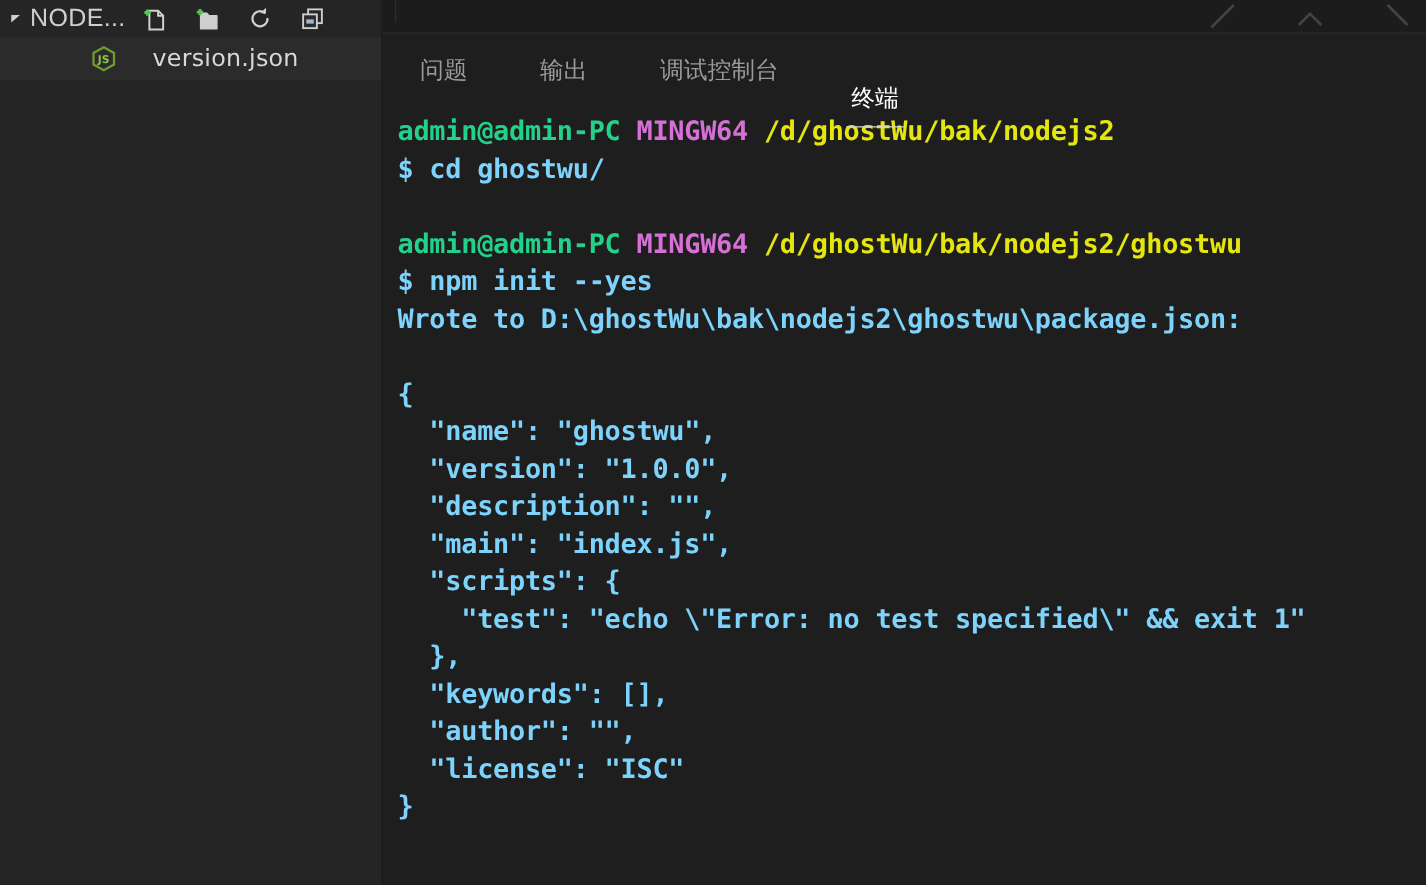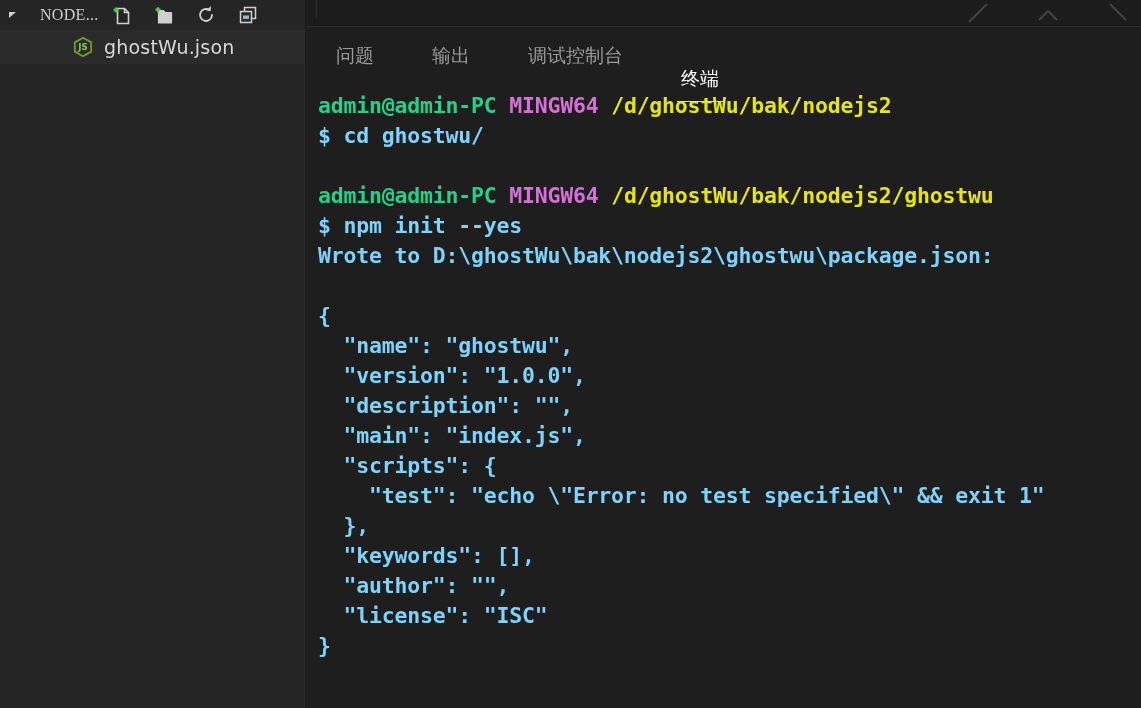--- a/index.html
+++ b/index.html
@@ -43,26 +43,26 @@
     background: #252526;
     gap: 0px;
   }
   .exp-twisty {
     width: 14px; height: 14px;
     display: flex; align-items: center; justify-content: center;
     flex: 0 0 14px;
   }
   .exp-twisty svg { display:block; }
   .exp-title {
-    font-size: 16px;
+    font-size: 20px;
     color: #cfcfcf;
     letter-spacing: .3px;
-    margin-left: 20px;
+    margin-left: 4px;
     white-space: nowrap;
-    font-family: Liberation Serif, serif;
+    font-family: Liberation Sans, sans-serif;
   }
   .exp-actions {
     margin-left: 12px;
     display: flex;
     align-items: center;
     gap: 20px;
   }
   .exp-icon {
     width: 22px; height: 22px;
     display: flex; align-items: center; justify-content: center;
@@ -89,21 +89,21 @@
     background: #2b2b2c;
     padding-left: 72px;
   }
   .row-twisty {
     width: 16px; height: 16px;
     display: flex; align-items: center; justify-content: center;
     flex: 0 0 16px;
     margin-right: 4px;
   }
   .folder-icon { width: 24px; height: 24px; margin-right: 8px; flex:0 0 24px; display:flex;align-items:center;justify-content:center;}
-  .js-icon { width: 22px; height: 22px; margin-right: 10px; flex:0 0 22px; display:flex;align-items:center;justify-content:center;}
+  .js-icon { width: 22px; height: 22px; margin-right: 28px; flex:0 0 22px; display:flex;align-items:center;justify-content:center;}
   .tree-label { font-size: 19px; letter-spacing: .2px; }
 
   
   .panel {
     flex: 1;
     height: 708px;
     background: #1e1e1e;
     display: flex;
     flex-direction: column;
     position: relative;
@@ -238,21 +238,21 @@
     <div class="tree">
 
 
       <div class="tree-row file">
         <span class="js-icon">
           <svg width="22" height="22" viewBox="0 0 22 22">
             <path d="M11 1.8 L19.2 6.4 L19.2 15.6 L11 20.2 L2.8 15.6 L2.8 6.4 Z" fill="none" stroke="#6d9d2f" stroke-width="1.8"></path>
             <text x="11" y="14.4" font-family="'DejaVu Sans',sans-serif" font-size="8.6" fill="#8bc34a" text-anchor="middle" font-weight="bold">JS</text>
           </svg>
         </span>
-        <span class="tree-label">ghostWu.json</span>
+        <span class="tree-label">version.json</span>
       </div>
 
     </div>
   </div>
 
   <div class="panel">
 
     <div class="panel-topstrip">
       <span class="strip-divider"></span>
       <span class="ghost-icons">

